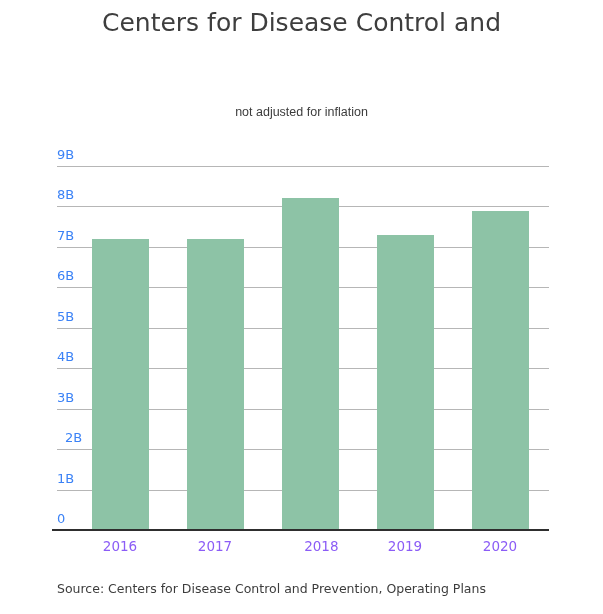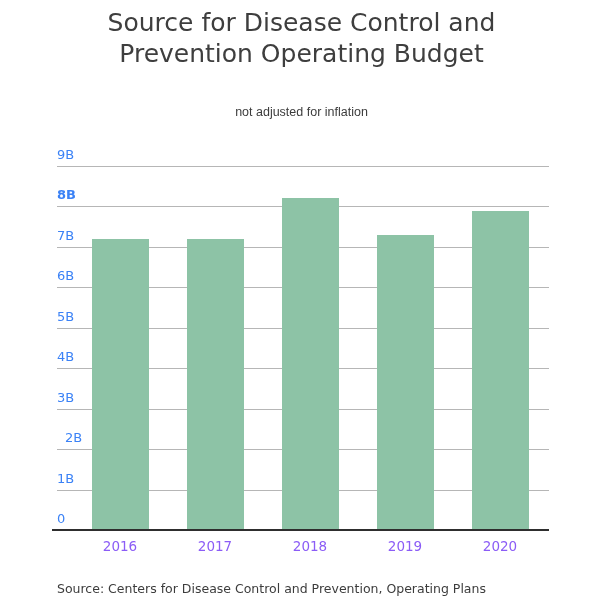--- a/index.html
+++ b/index.html
@@ -90,22 +90,21 @@
     font-family: "DejaVu Sans", sans-serif;
     font-size: 12.5px;
     color: #3c3c3c;
   }
 </style>
 </head>
 <body>
 
 <div class="page">
   <div class="title">
-    <div>Source for Disease Control and</div>
-    <div>Prevention Operating Budget</div>
+    <div>Centers for Disease Control and</div>
   </div>
   <div class="subtitle2">not adjusted for inflation</div>
 
   <div class="plot">
 
   <div class="ytick" style="bottom: calc(0% + 5px);">0</div>
       <div class="gridline" style="bottom: calc(11.1111% - 1px);"></div>
       <div class="ytick" style="bottom: calc(11.1111% + 5px); margin-top: 48px;">1B</div>
       <div class="gridline" style="bottom: calc(22.2222% - 1px);"></div>
       <div class="ytick" style="bottom: calc(22.2222% + 5px); margin-left: 8px;">2B</div>
@@ -113,29 +112,29 @@
       <div class="ytick" style="bottom: calc(33.3333% + 5px);">3B</div>
       <div class="gridline" style="bottom: calc(44.4444% - 1px);"></div>
       <div class="ytick" style="bottom: calc(44.4444% + 5px); text-align: center;">4B</div>
       <div class="gridline" style="bottom: calc(55.5556% - 1px);"></div>
       <div class="ytick" style="bottom: calc(55.5556% + 5px);">5B</div>
       <div class="gridline" style="bottom: calc(66.6667% - 1px);"></div>
       <div class="ytick" style="bottom: calc(66.6667% + 5px);">6B</div>
       <div class="gridline" style="bottom: calc(77.7778% - 1px);"></div>
       <div class="ytick" style="bottom: calc(77.7778% + 5px); margin-top: 20px;">7B</div>
       <div class="gridline" style="bottom: calc(88.8889% - 1px);"></div>
-      <div class="ytick" style="bottom: calc(88.8889% + 5px); font-weight: bold;">8B</div>
+      <div class="ytick" style="bottom: calc(88.8889% + 5px);">8B</div>
       <div class="gridline" style="bottom: calc(100% - 1px);"></div>
       <div class="ytick" style="bottom: calc(100% + 5px);">9B</div>
       <div class="bar" style="left: 34.5px; width: 57px; height: 291.2px; background: rgb(141, 195, 166);"></div>
       <div class="xtick" style="left: 34.5px;">2016</div>
       <div class="bar" style="left: 129.5px; width: 57px; height: 291.2px; background: rgb(141, 195, 166);"></div>
       <div class="xtick" style="left: 129.5px;">2017</div>
       <div class="bar" style="left: 224.5px; width: 57px; height: 331.644px; background: rgb(141, 195, 166);"></div>
-      <div class="xtick" style="left: 224.5px;">2018</div>
+      <div class="xtick" style="left: 224.5px; text-align: right;">2018</div>
       <div class="bar" style="left: 319.5px; width: 57px; height: 295.244px; background: rgb(141, 195, 166);"></div>
       <div class="xtick" style="left: 319.5px;">2019</div>
       <div class="bar" style="left: 414.5px; width: 57px; height: 319.511px; background: rgb(141, 195, 166);"></div>
       <div class="xtick" style="left: 414.5px;">2020</div>
       <div class="xaxis"></div>
     </div>
 
   <div class="source">Source: Centers for Disease Control and Prevention, Operating Plans</div>
 </div>
 

